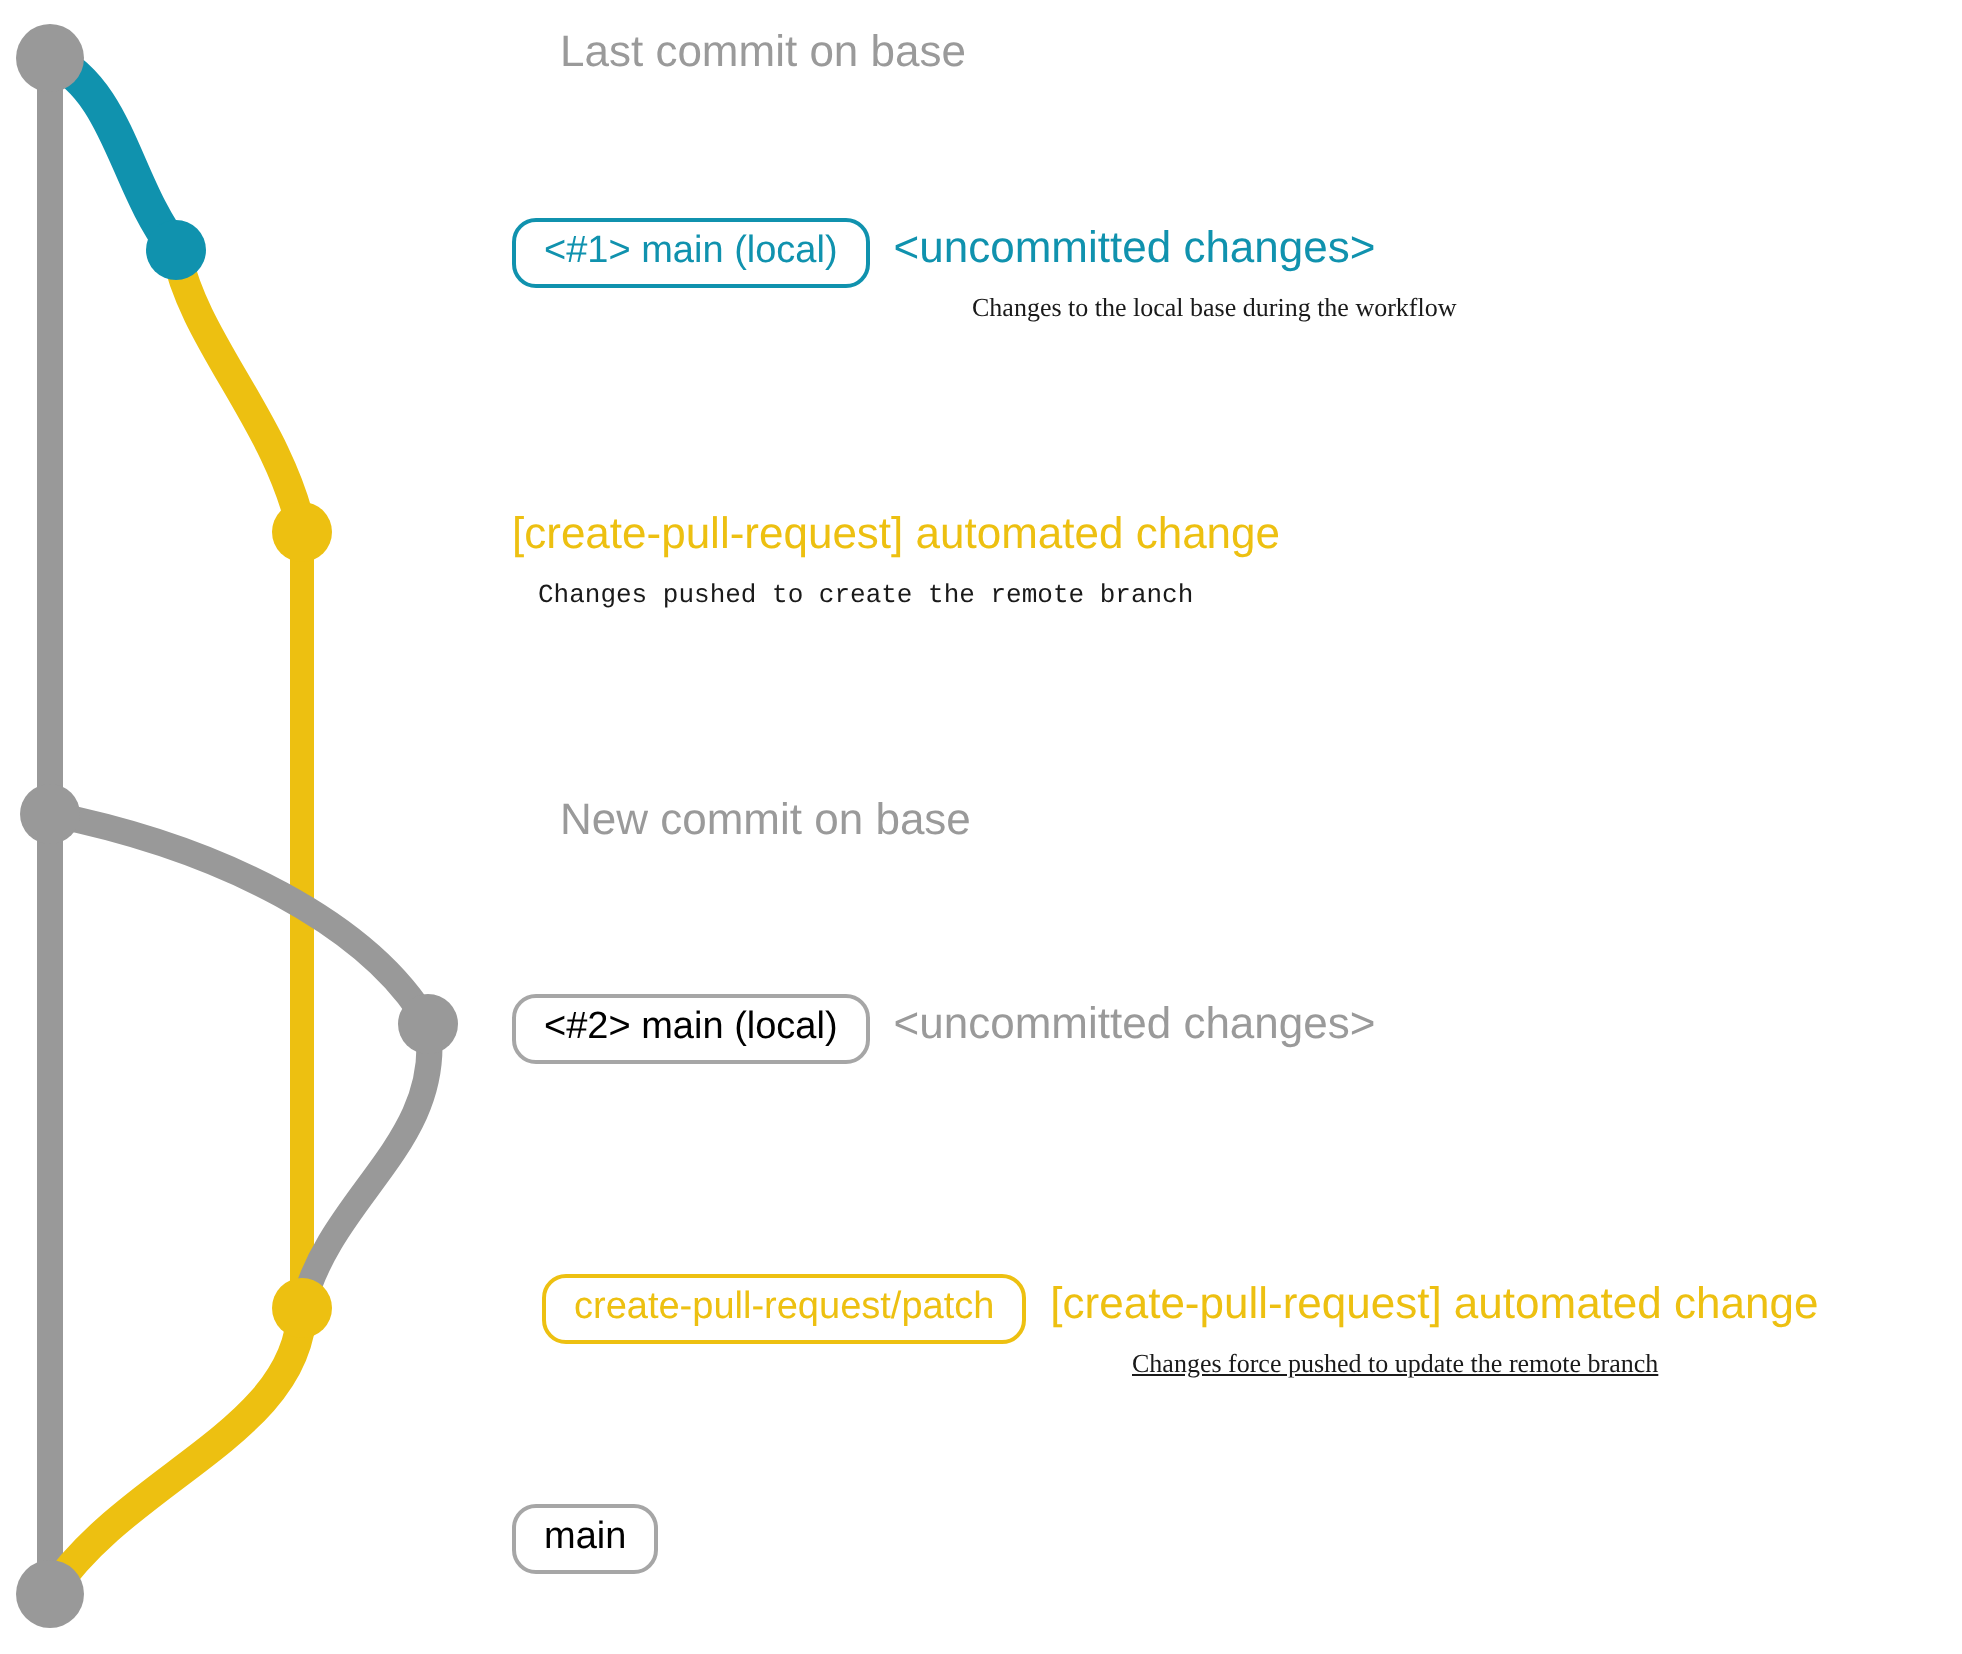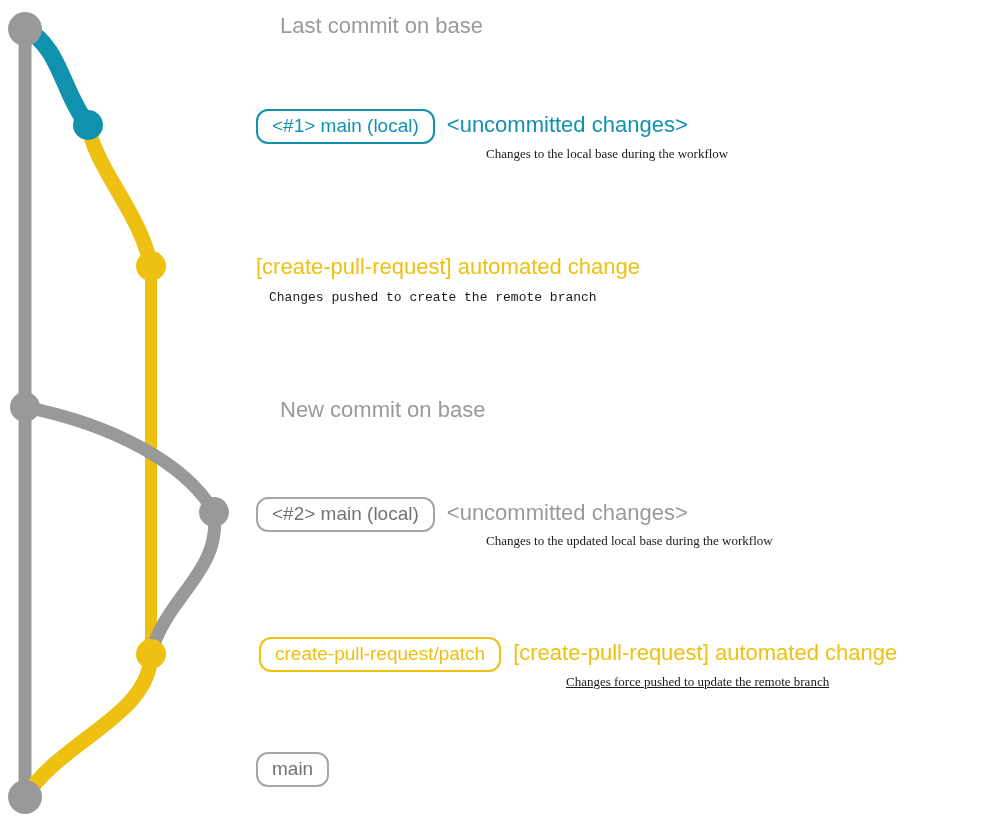--- a/index.html
+++ b/index.html
@@ -53,21 +53,21 @@
   .ref-chip.teal {
     border-color: #1092ae;
     color: #1092ae;
   }
   .ref-chip.yellow {
     border-color: #edc011;
     color: #edc011;
   }
   .ref-chip.gray {
     border-color: #a6a6a6;
-    color: #737373;
+    color: #000000;
   }
 
   .commit-subject {
     font-size: 22px;
     line-height: 1;
     color: #999999;
   }
   .commit-subject.teal { color: #1092ae; }
   .commit-subject.yellow { color: #edc011; }
   .commit-subject.gray { color: #9a9a9a; }
@@ -130,23 +130,22 @@
 
   <div class="standalone-subject yellow" style="left:256px; top:256px;">[create-pull-request] automated change</div>
   <div class="commit-note" style="left:269px; top:291px;font-family:Liberation Mono, monospace;">Changes pushed to create the remote branch</div>
 
   <div class="standalone-subject gray" style="left:256px; top:399px;">New commit on base</div>
 
   <div class="commit-row" style="left:256px; top:497px;">
     <span class="ref-chip gray">&lt;#2&gt; main (local)</span>
     <span class="commit-subject gray">&lt;uncommitted changes&gt;</span>
   </div>
-  <div class="commit-note" style="left:486px; top:534px;">Changes to the updated local base during the workflow</div>
 
-  <div class="commit-row" style="left:240px; top:637px;padding-left:19px;">
+  <div class="commit-row" style="left:252px; top:637px;padding-left:19px;">
     <span class="ref-chip yellow">create-pull-request/patch</span>
     <span class="commit-subject yellow">[create-pull-request] automated change</span>
   </div>
   <div class="commit-note" style="left:566px; top:675px;text-decoration:underline;">Changes force pushed to update the remote branch</div>
 
   <div class="commit-row" style="left:256px; top:752px;">
     <span class="ref-chip gray">main</span>
   </div>
 
 </div>

